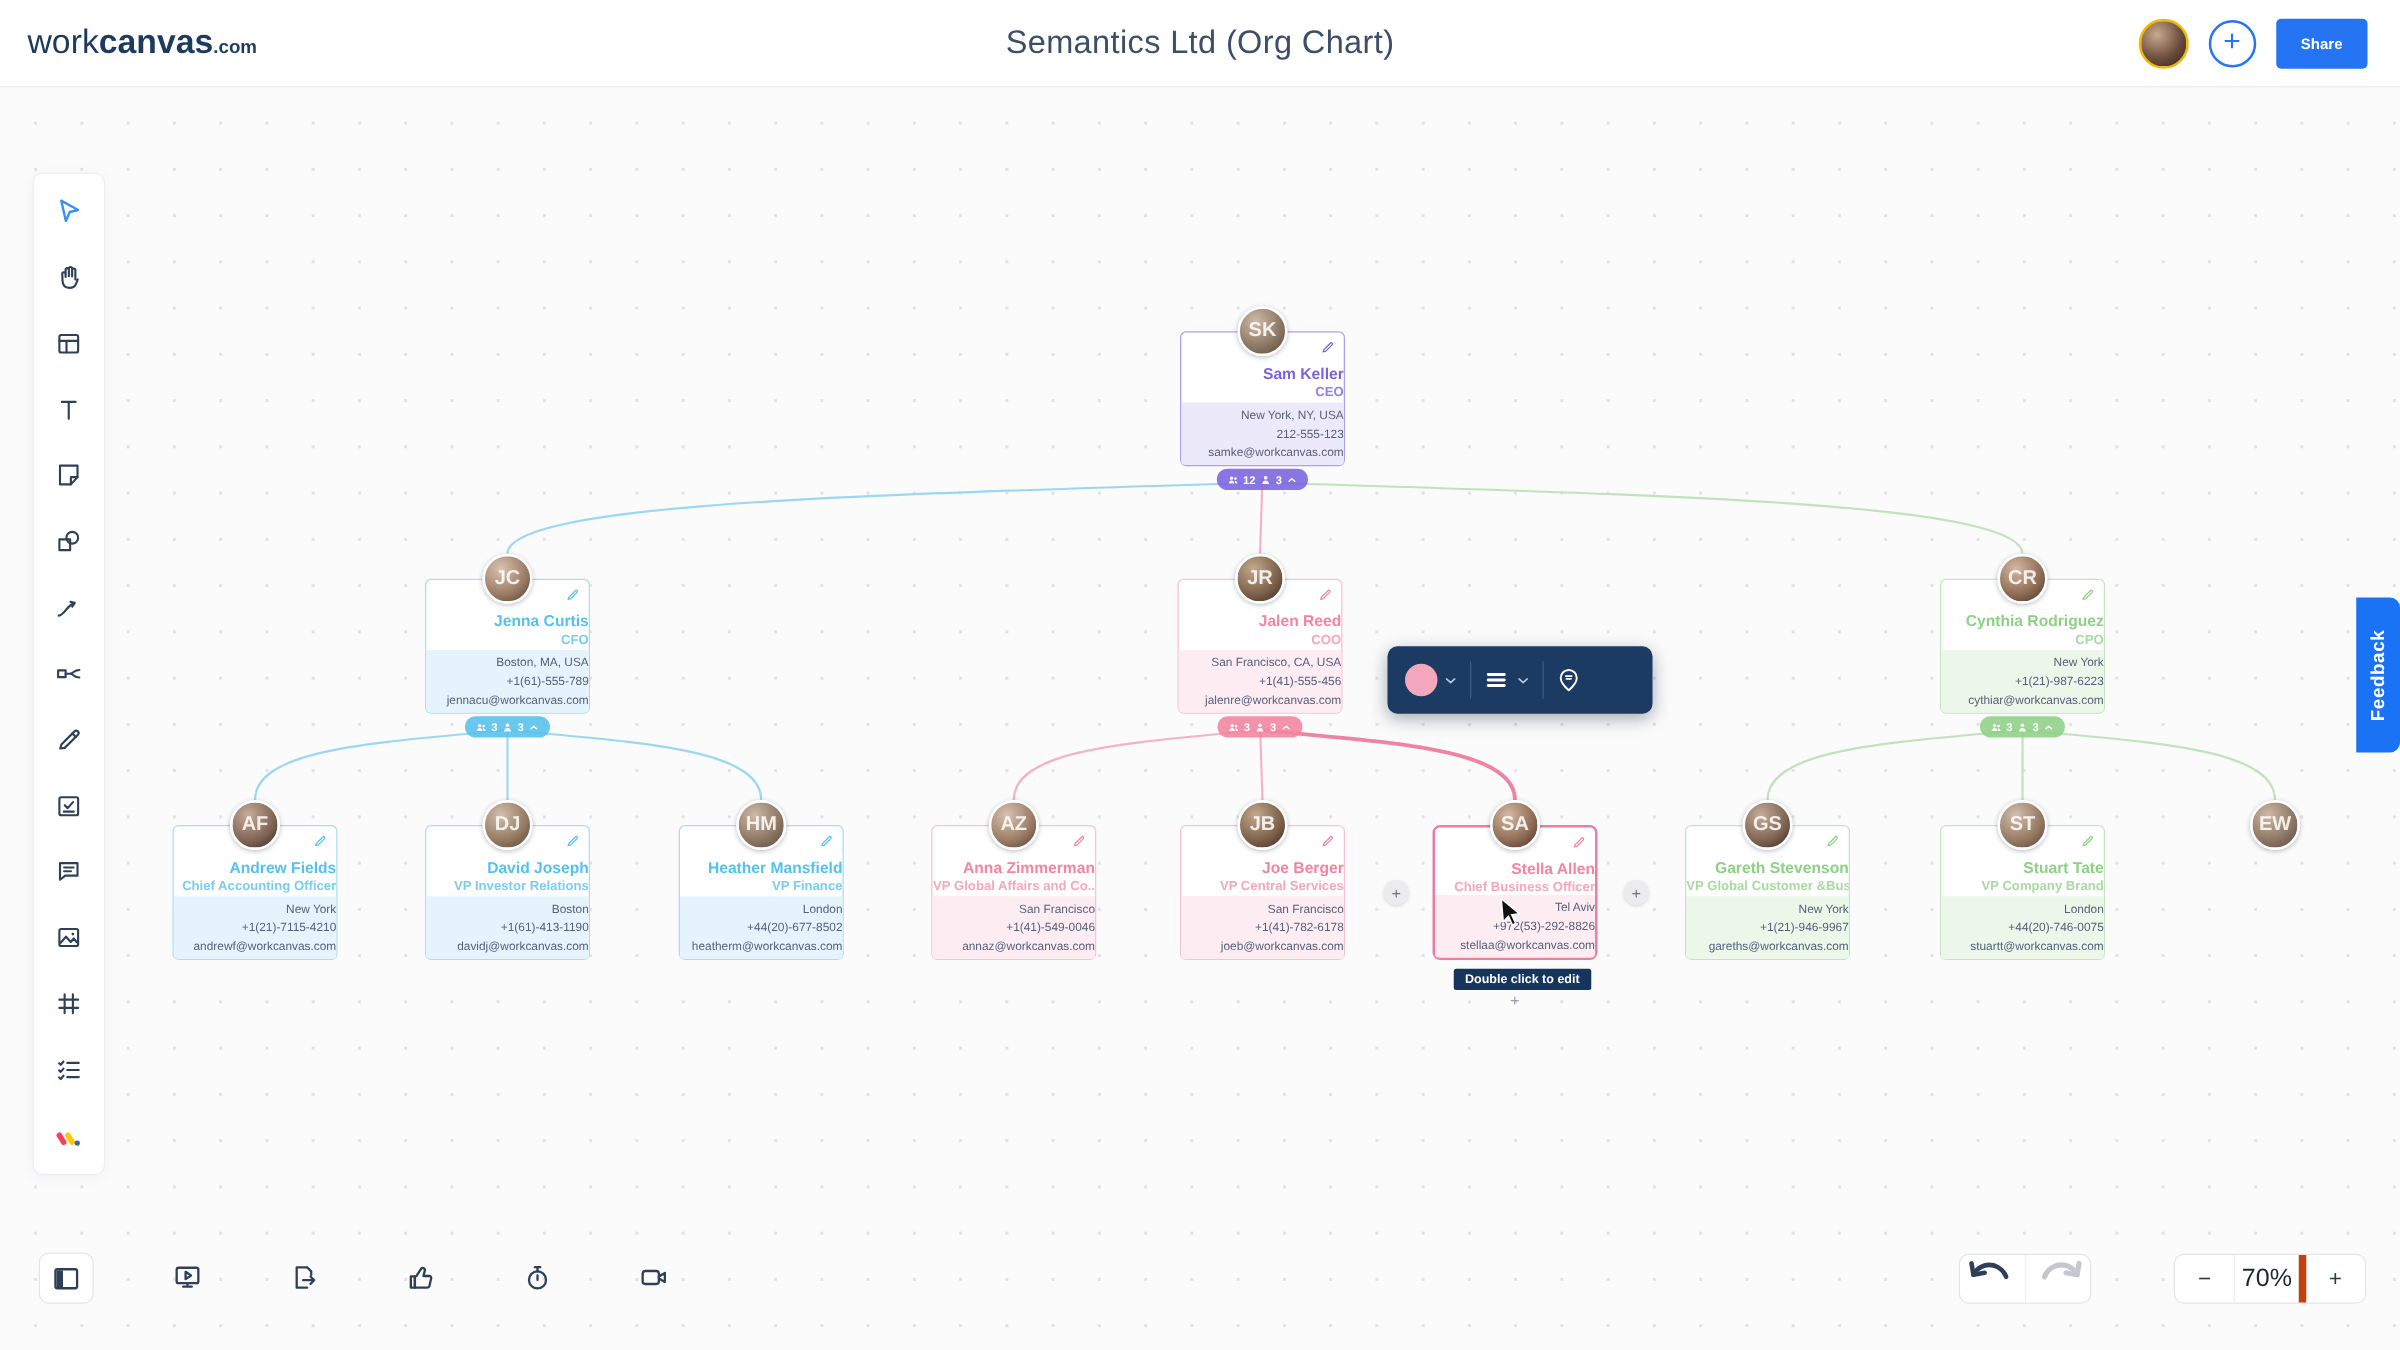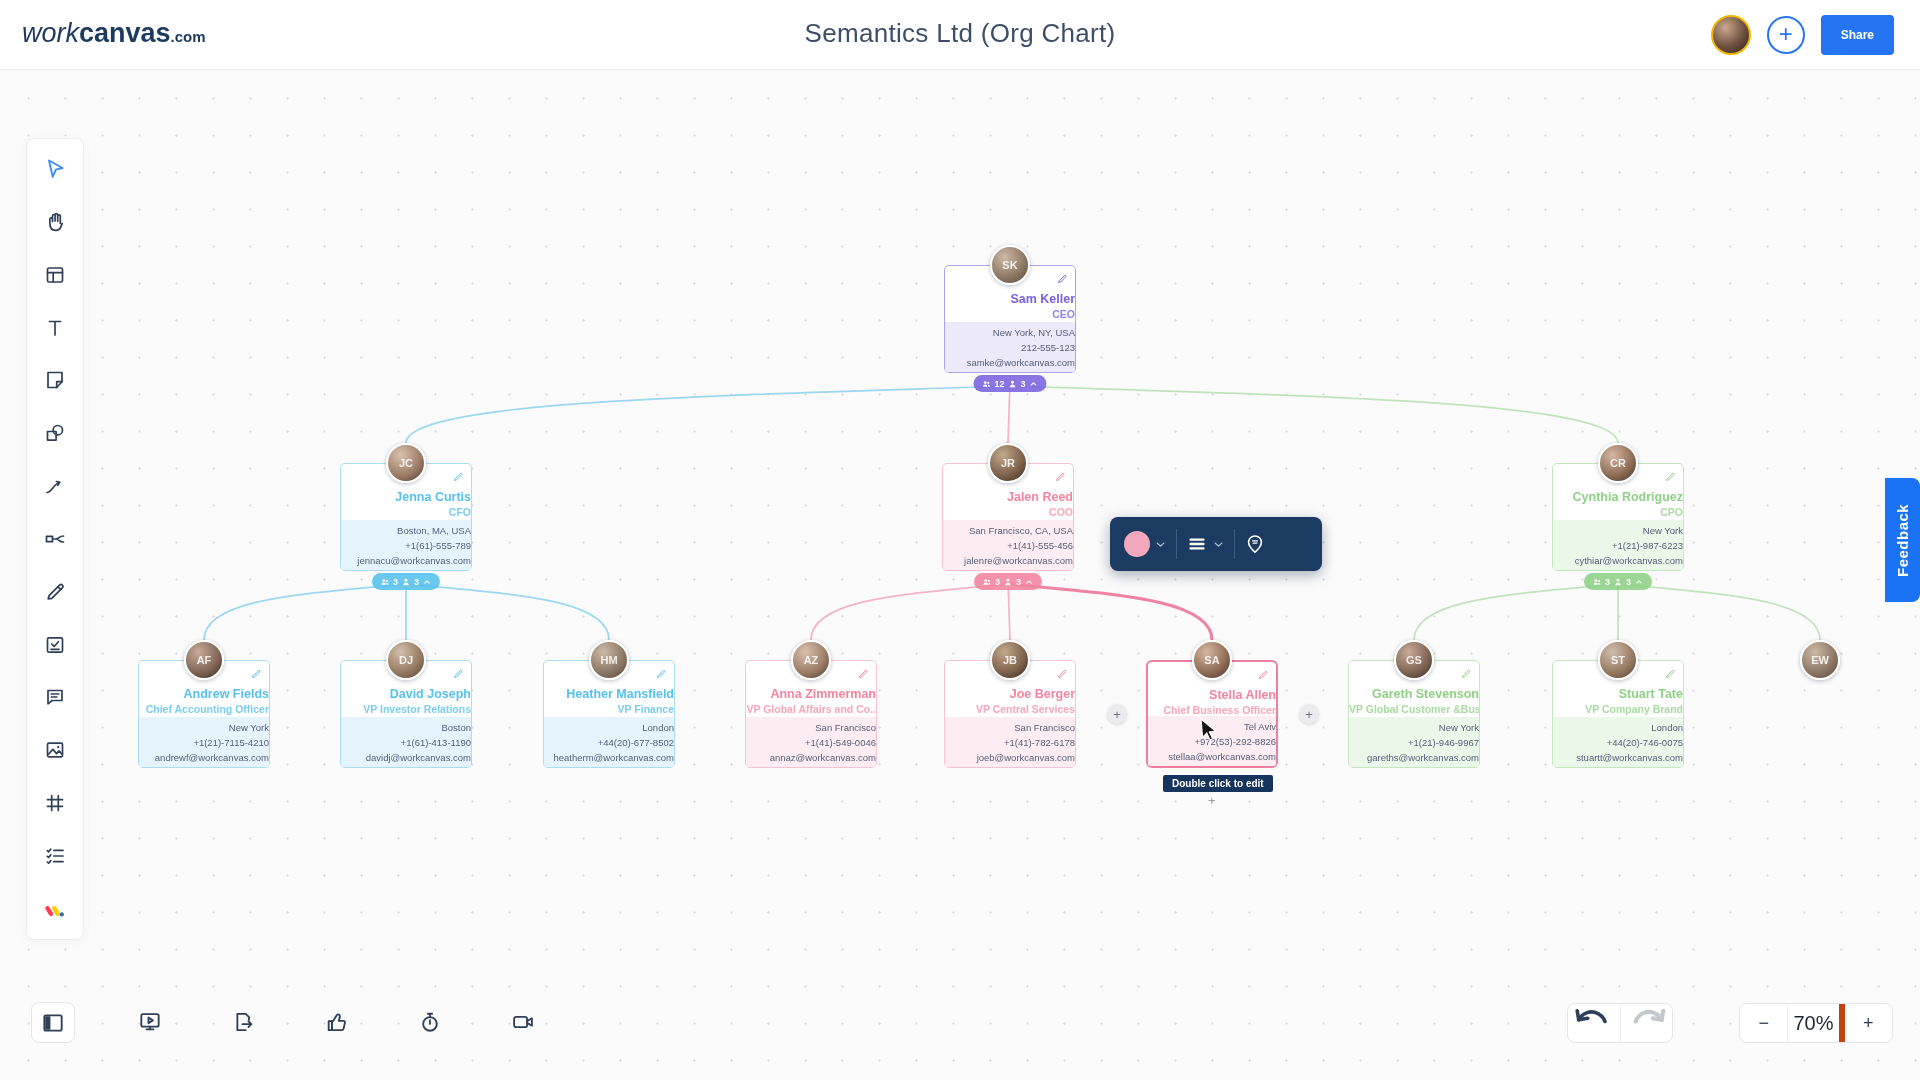--- a/index.html
+++ b/index.html
@@ -4,21 +4,21 @@
 <style>
   html,body{margin:0;padding:0;background:#e9e9ec;}
   *{box-sizing:border-box;font-family:"Liberation Sans",sans-serif;}
   #app{position:relative;width:1920px;height:1080px;overflow:hidden;background:#fbfbfc;
        background-image:radial-gradient(#e0e0e6 1.1px, transparent 1.3px);
        background-size:37px 37px;background-position:10px 80px;}
   
   header{position:absolute;left:0;top:0;width:1920px;height:70px;background:#fff;
          border-bottom:1px solid #ececee;z-index:20;}
   .logo{position:absolute;left:22px;top:18px;font-size:27px;color:#1d3a5f;cursor:pointer;}
-  .lg-light{font-weight:400;font-style:italic;} .lg-bold{font-weight:700;}
+  .lg-light{font-weight:400;} .lg-bold{font-weight:700;}
   .lg-suffix{font-size:15px;font-weight:600;color:#1d3a5f;}
   .doc-title{position:absolute;left:0;right:0;top:18px;text-align:center;font-size:26px;
              color:#3d4f68;letter-spacing:.3px;}
   .header-right{position:absolute;right:26px;top:15px;display:flex;align-items:center;gap:16px;}
   .avatar-ring{width:40px;height:40px;border-radius:50%;border:2.5px solid #f2b705;
                background:radial-gradient(circle at 35% 30%, #caa98e, #6d4f3f 55%, #2e2019);cursor:pointer;}
   .add-btn{width:38px;height:38px;border-radius:50%;border:2px solid #2574f4;color:#2574f4;
            display:flex;align-items:center;justify-content:center;font-size:24px;font-weight:400;
            background:#fff;cursor:pointer;line-height:1;padding-bottom:2px;}
   .share-btn{height:40px;padding:0 20px;background:#2574f4;color:#fff;border:none;border-radius:4px;
@@ -50,21 +50,21 @@
   .nm{font-size:12.5px;font-weight:700;color:var(--c);white-space:nowrap;overflow:hidden;}
   .rl{font-size:10.5px;font-weight:600;color:var(--cl);margin-top:2px;white-space:nowrap;overflow:hidden;}
   .det{position:absolute;left:0;right:0;bottom:0;height:50px;background:var(--tint);
        border-radius:0 0 3px 3px;font-size:9.5px;color:#55607a;line-height:15px;padding-top:3px;
        white-space:nowrap;overflow:hidden;}
   .edit-ic{position:absolute;top:5px;right:7px;width:12px;height:12px;cursor:pointer;}
   .edit-ic svg{width:12px;height:12px;}
   .photo{position:absolute;top:0;left:50%;transform:translateX(-50%);width:40px;height:40px;
          border-radius:50%;border:2.5px solid #fff;box-shadow:0 1px 4px rgba(20,30,50,.3);
          display:flex;align-items:center;justify-content:center;color:rgba(255,255,255,.85);
-         font-size:11px;font-weight:700;z-index:3;}
+         font-size:16px;font-weight:700;z-index:3;}
   .p0{background:radial-gradient(circle at 35% 28%, #cdb9a5, #8a7562 60%, #57473c);}
   .p1{background:radial-gradient(circle at 35% 28%, #d9c2b0, #9a7a64 60%, #4a3a30);justify-content:center;}
   .p2{background:radial-gradient(circle at 35% 28%, #c2a98c, #7b5f49 60%, #35281f);}
   .p3{background:radial-gradient(circle at 35% 28%, #d6b8a2, #8d6a54 60%, #402f25);}
   .p4{background:radial-gradient(circle at 35% 28%, #c8ab9a, #7e6353 60%, #2f2620);}
   .p5{background:radial-gradient(circle at 35% 28%, #d2bfae, #94785f 60%, #514138);}
   .badge{position:absolute;top:130px;left:50%;transform:translateX(-50%);height:17px;
          background:var(--c);opacity:.88;border-radius:9px;display:flex;align-items:center;
          gap:3px;padding:0 8px;color:#fff;font-size:9px;font-weight:700;cursor:pointer;white-space:nowrap;}
   .badge svg{width:10px;height:10px;}

